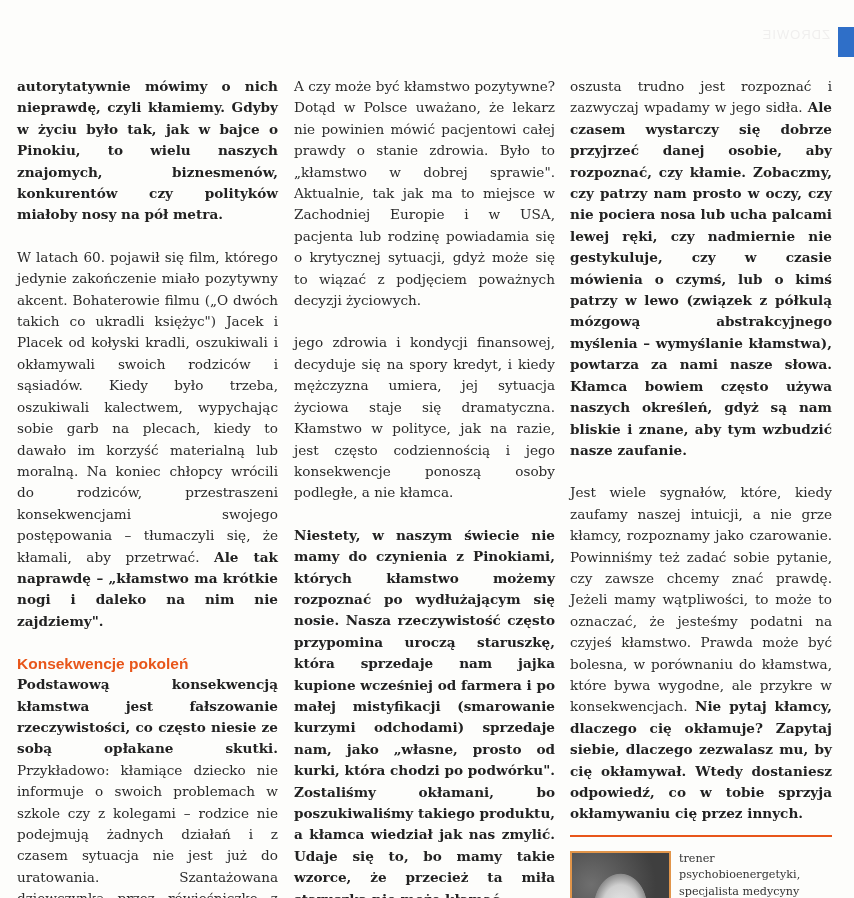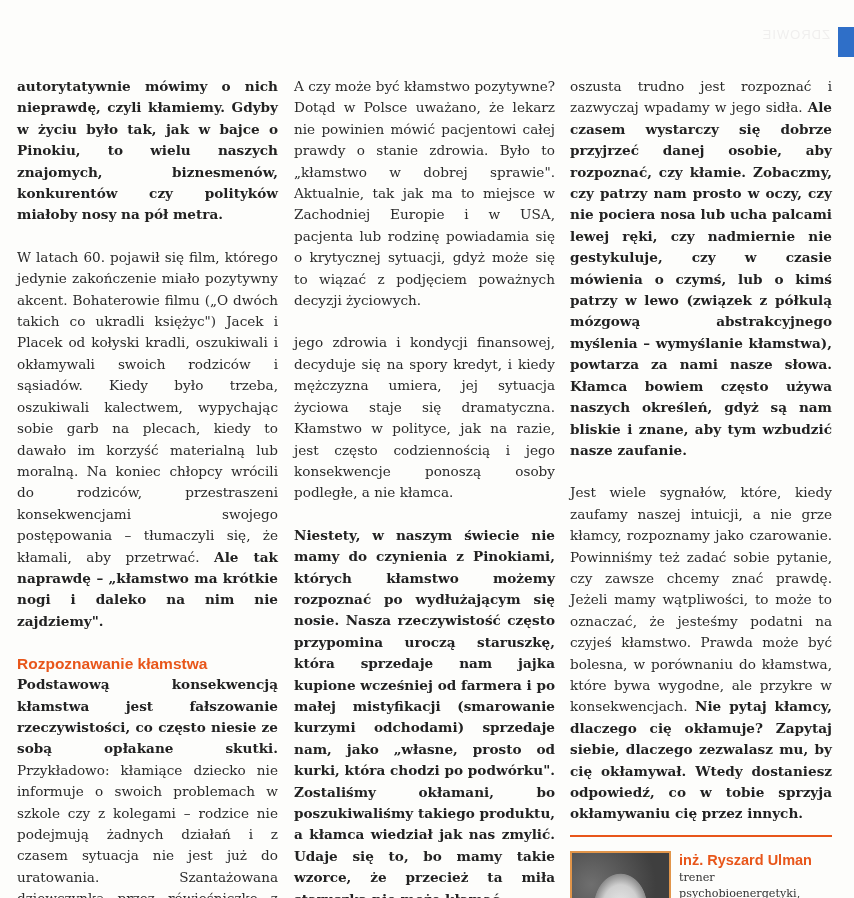--- a/index.html
+++ b/index.html
@@ -41,33 +41,32 @@
 </style>
 </head>
 <body>
 
 <div class="header-tag">ZDROWIE</div>
 <div class="blue-tab"></div>
 
 <div class="col col1">
   <p><b>autorytatywnie mówimy o nich nieprawdę, czyli kłamiemy. Gdyby w życiu było tak, jak w bajce o Pinokiu, to wielu naszych znajomych, biznesmenów, konkurentów czy polityków miałoby nosy na pół metra.</b></p>
   <p><span>W latach 60. pojawił się film, którego jedynie zakończenie miało pozytywny akcent. Bohaterowie filmu („O dwóch takich co ukradli księżyc") Jacek i Placek od kołyski kradli, oszukiwali i okłamywali swoich rodziców i sąsiadów. Kiedy było trzeba, oszukiwali kalectwem, wypychając sobie garb na plecach, kiedy to dawało im korzyść materialną lub moralną. Na koniec chłopcy wrócili do rodziców, przestraszeni konsekwencjami swojego postępowania – tłumaczyli się, że kłamali, aby przetrwać. </span><b>Ale tak naprawdę – „kłamstwo ma krótkie nogi i daleko na nim nie zajdziemy".</b></p>
-  <h3>Rozpoznawanie kłamstwa</h3>
+  <h3>Konsekwencje pokoleń</h3>
   <p class="nosp"><b>Podstawową konsekwencją kłamstwa jest fałszowanie rzeczywistości, co często niesie ze sobą opłakane skutki.</b><span> Przykładowo: kłamiące dziecko nie informuje o swoich problemach w szkole czy z kolegami – rodzice nie podejmują żadnych działań i z czasem sytuacja nie jest już do uratowania. Szantażowana dziewczynka przez rówieśniczkę z klasy, której ponoć coś zniszczyła, oddaje jej co miesiąc swoje kieszonkowe i kiedy już nie starcza jej sił, podejmuje próbę samobójstwa, bojąc się publicznego osądu przez innych. Przyszła pracownica firmy, podczas rozmowy kwalifikacyjnej okłamuje pracodawcę, co do jej kompetencji, po pewnym czasie skutkuje to narażeniem firmy na bardzo duże straty materialne. Okłamywana przez męża żona nie jest świadoma stanu</span></p>
 </div>
 
 <div class="col col2">
   <p>A czy może być kłamstwo pozytywne? Dotąd w Polsce uważano, że lekarz nie powinien mówić pacjentowi całej prawdy o stanie zdrowia. Było to „kłamstwo w dobrej sprawie". Aktualnie, tak jak ma to miejsce w Zachodniej Europie i w USA, pacjenta lub rodzinę powiadamia się o krytycznej sytuacji, gdyż może się to wiązać z podjęciem poważnych decyzji życiowych.</p>
   <p>jego zdrowia i kondycji finansowej, decyduje się na spory kredyt, i kiedy mężczyzna umiera, jej sytuacja życiowa staje się dramatyczna. Kłamstwo w polityce, jak na razie, jest często codziennością i jego konsekwencje ponoszą osoby podległe, a nie kłamca.</p>
   <p><b>Niestety, w naszym świecie nie mamy do czynienia z Pinokiami, których kłamstwo możemy rozpoznać po wydłużającym się nosie. Nasza rzeczywistość często przypomina uroczą staruszkę, która sprzedaje nam jajka kupione wcześniej od farmera i po małej mistyfikacji (smarowanie kurzymi odchodami) sprzedaje nam, jako „własne, prosto od kurki, która chodzi po podwórku". Zostaliśmy okłamani, bo poszukiwaliśmy takiego produktu, a kłamca wiedział jak nas zmylić. Udaje się to, bo mamy takie wzorce, że przecież ta miła staruszka nie może kłamać.</b></p>
 
 </div>
 
 <div class="col col3">
   <p><span>oszusta trudno jest rozpoznać i zazwyczaj wpadamy w jego sidła. </span><b>Ale czasem wystarczy się dobrze przyjrzeć danej osobie, aby rozpoznać, czy kłamie. Zobaczmy, czy patrzy nam prosto w oczy, czy nie pociera nosa lub ucha palcami lewej ręki, czy nadmiernie nie gestykuluje, czy w czasie mówienia o czymś, lub o kimś patrzy w lewo (związek z półkulą mózgową abstrakcyjnego myślenia – wymyślanie kłamstwa), powtarza za nami nasze słowa. Kłamca bowiem często używa naszych określeń, gdyż są nam bliskie i znane, aby tym wzbudzić nasze zaufanie.</b></p>
   <p class="nosp"><span>Jest wiele sygnałów, które, kiedy zaufamy naszej intuicji, a nie grze kłamcy, rozpoznamy jako czarowanie. Powinniśmy też zadać sobie pytanie, czy zawsze chcemy znać prawdę. Jeżeli mamy wątpliwości, to może to oznaczać, że jesteśmy podatni na czyjeś kłamstwo. Prawda może być bolesna, w porównaniu do kłamstwa, które bywa wygodne, ale przykre w konsekwencjach. </span><b>Nie pytaj kłamcy, dlaczego cię okłamuje? Zapytaj siebie, dlaczego zezwalasz mu, by cię okłamywał. Wtedy dostaniesz odpowiedź, co w tobie sprzyja okłamywaniu cię przez innych.</b></p>
   <div class="rule" style="margin-top:10px;"></div>
   <div class="author-wrap">
     <div class="photo"></div>
-    <div class="author-name">inż. Ryszard Ulman</div>
     <p class="bio">trener psychobioenergetyki, specjalista medycyny holistycznej i terapii manualnej kręgosłupa. Jest współzałożycielem i prezesem Polskiego Stowarzyszenia Bioterapeutów, Uzdrawiaczy i Radiestetów, współzałożycielem Polskiego Cechu Bioenergoterapeutów oraz wielu organizacji zrzeszających polskich uzdrowicieli. Wydał wiele książek dotyczących medycyny energetycznej i wykształcił kilka pokoleń healerów.</p>
   </div>
 </div>
 
 </body></html>

